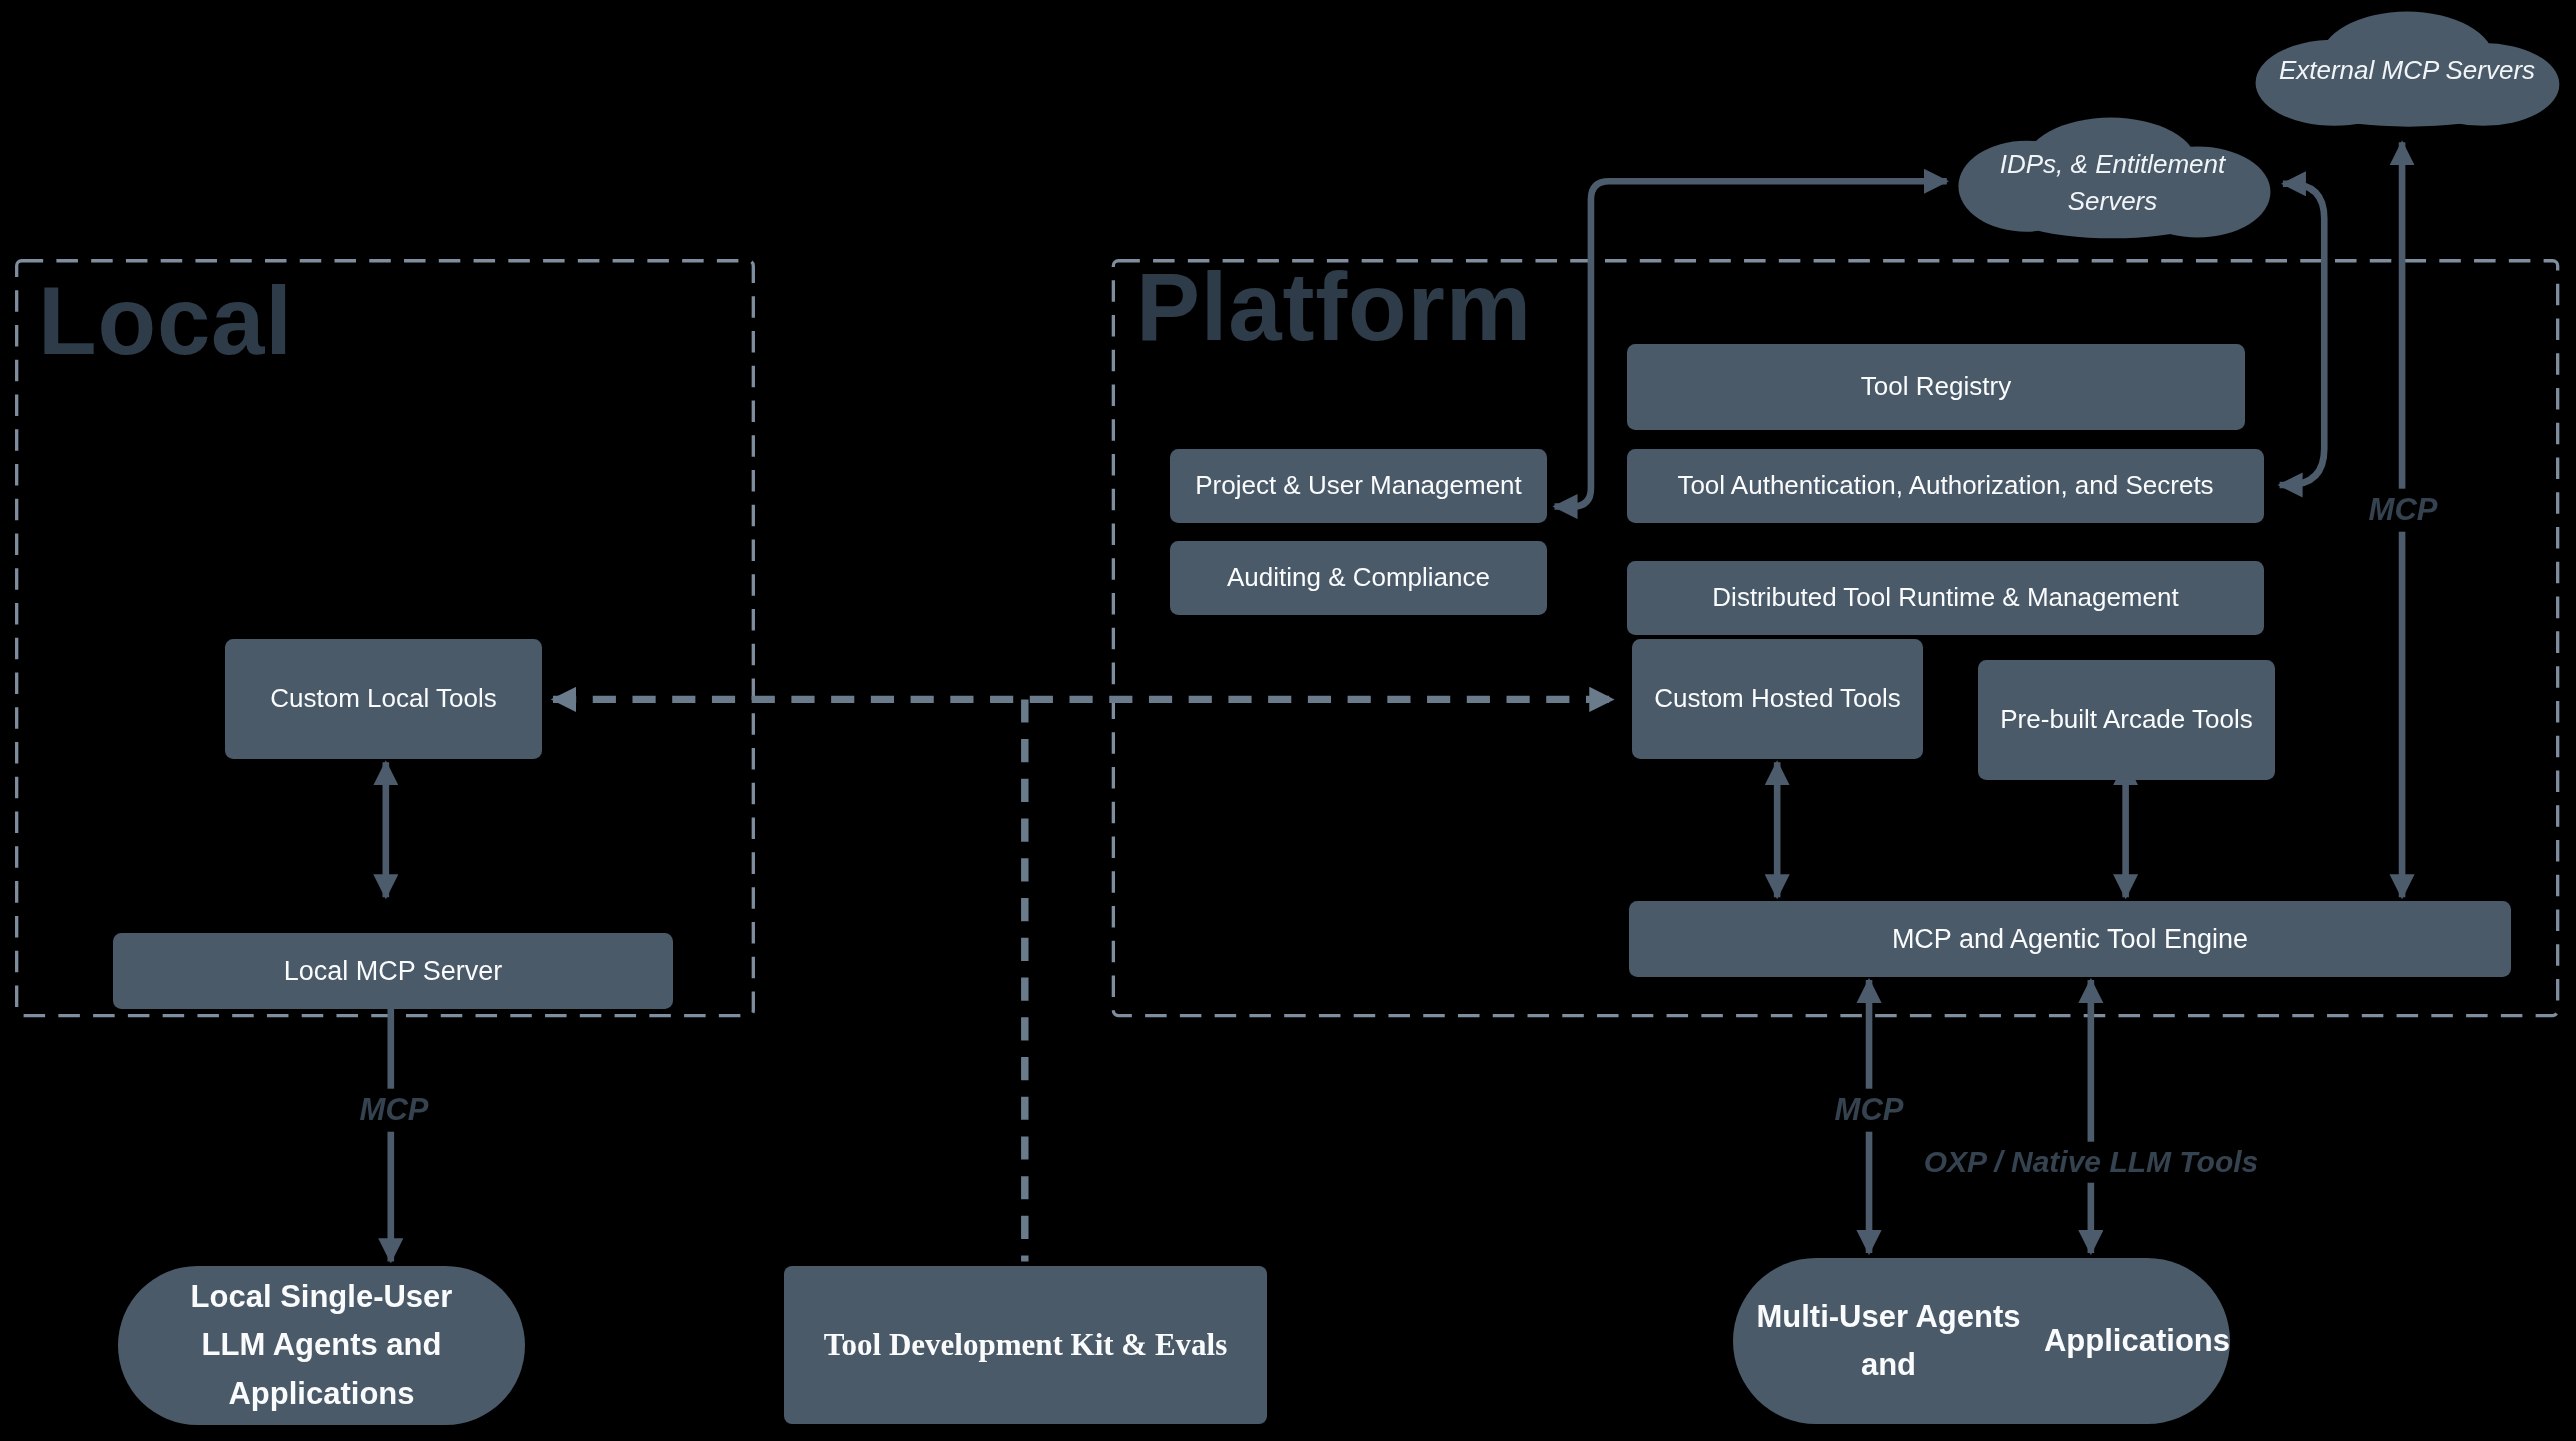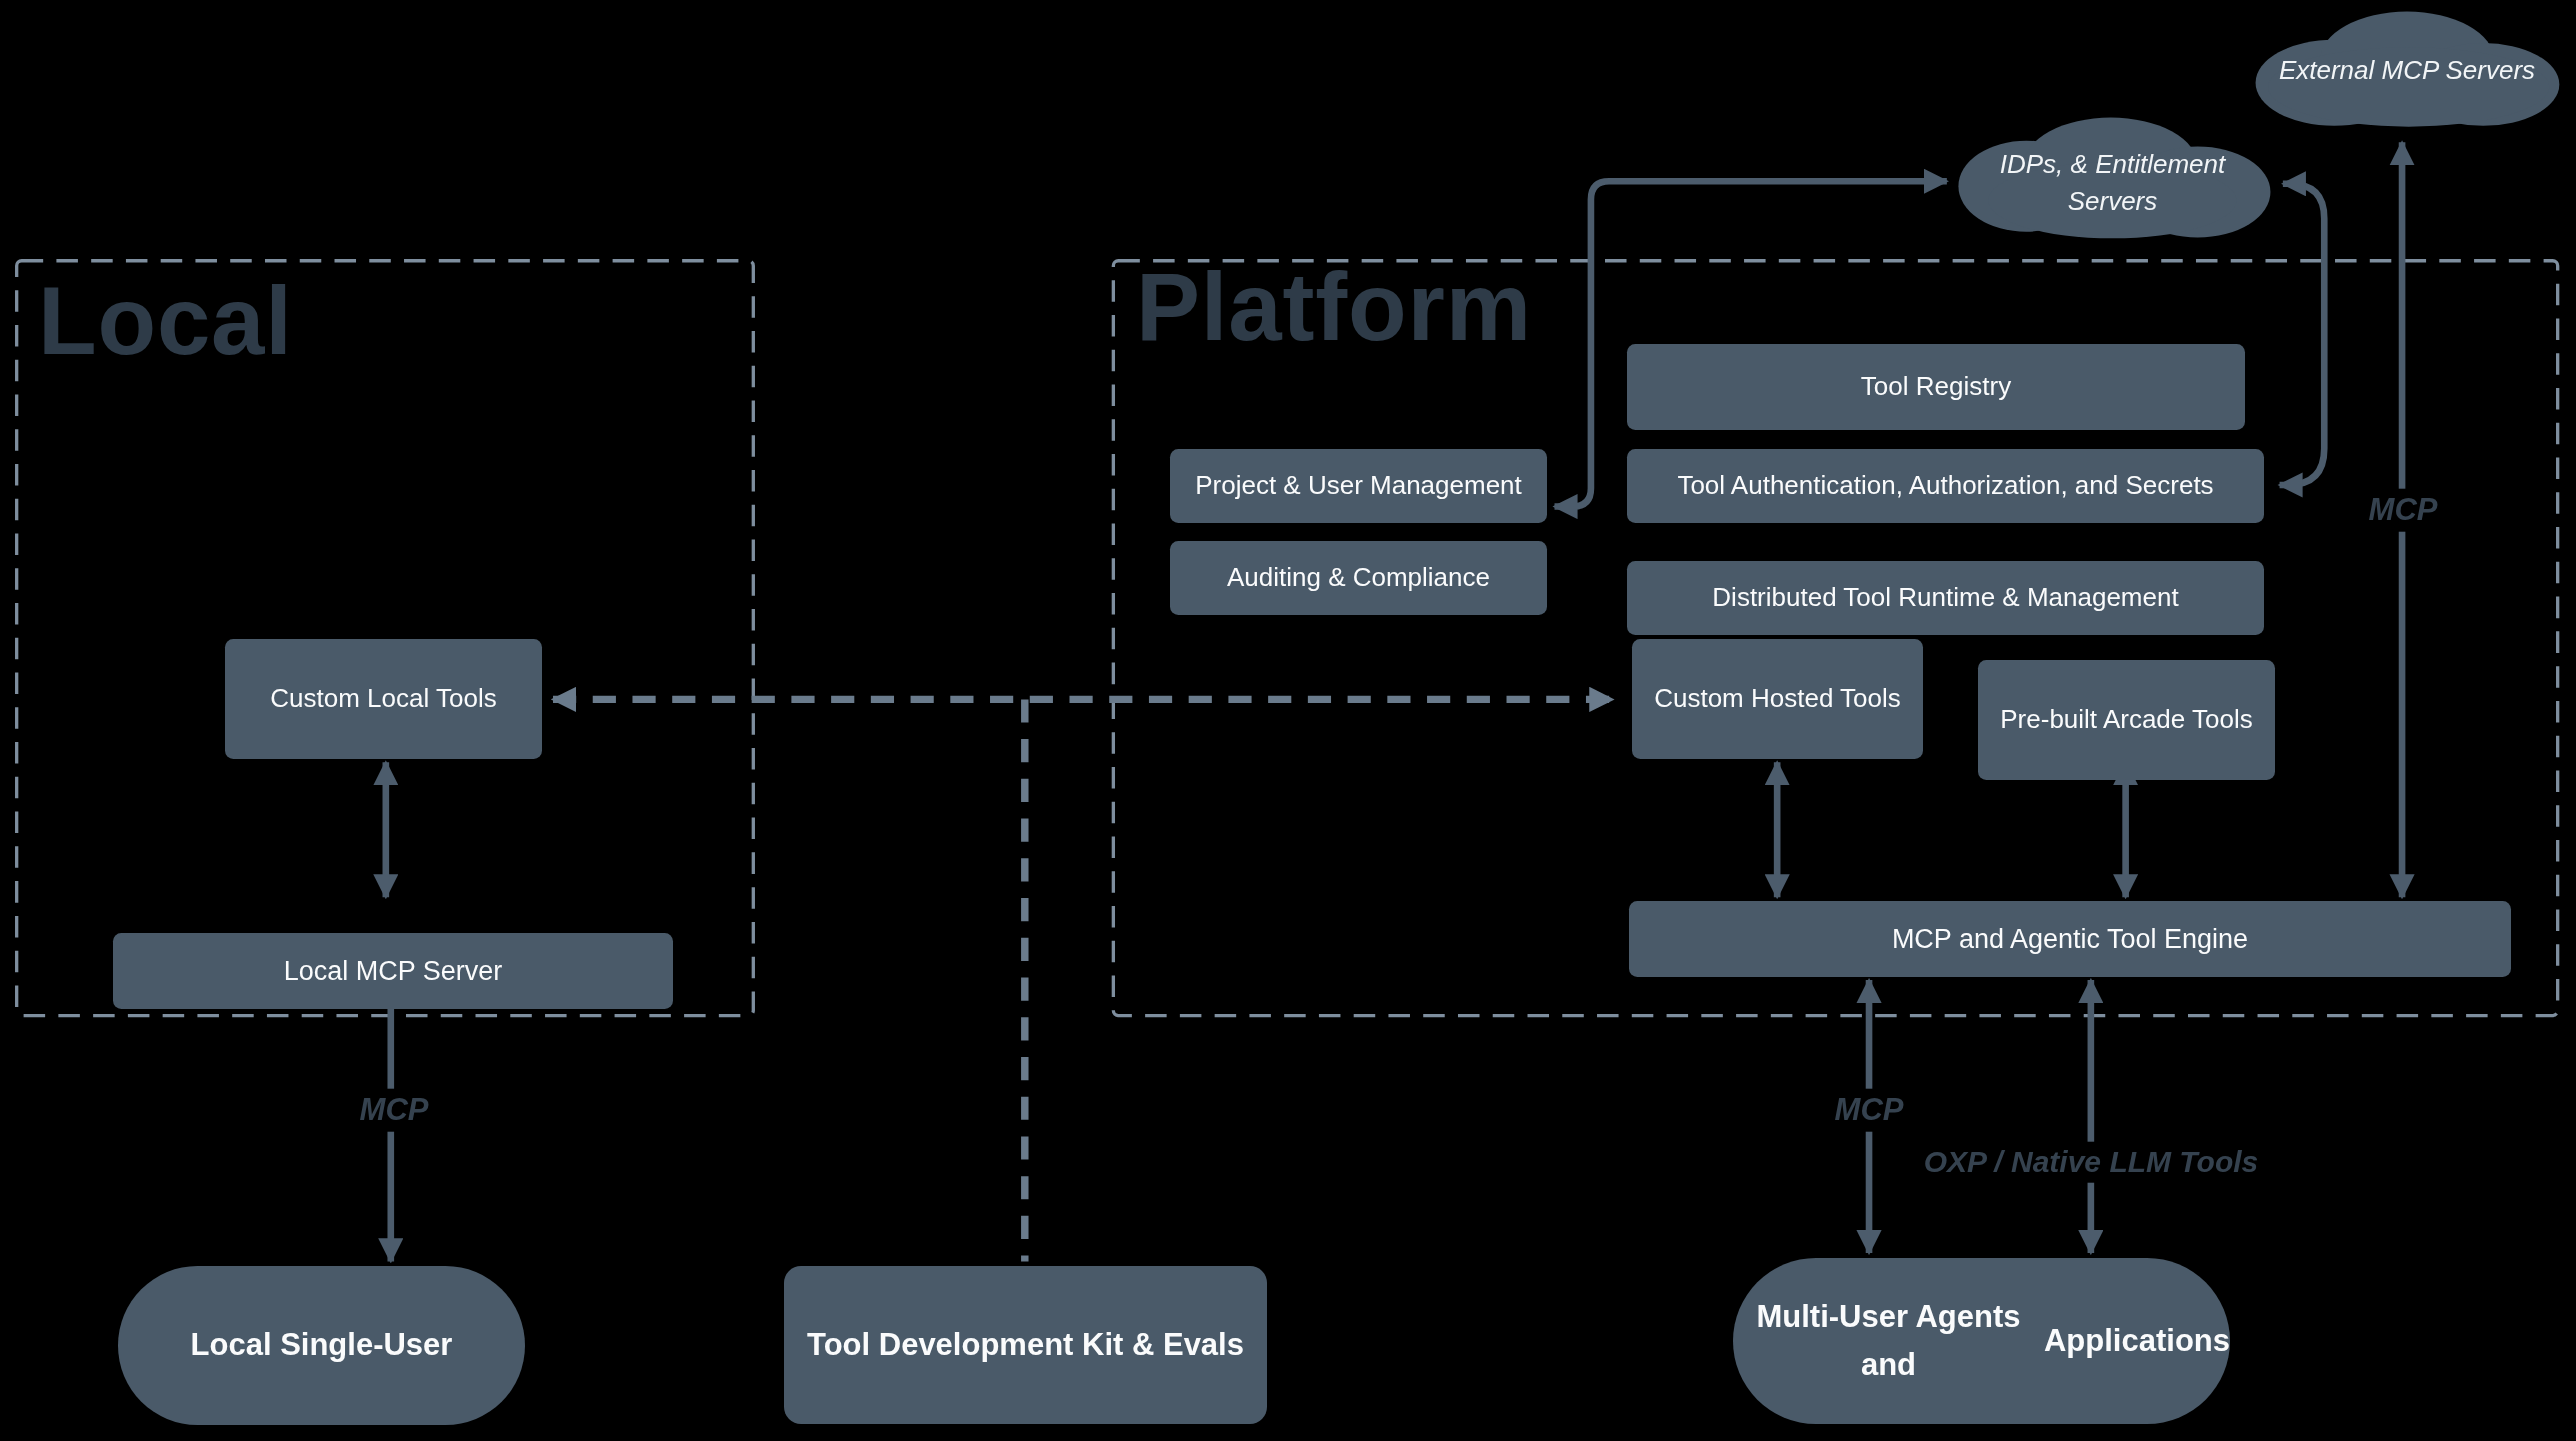--- a/index.html
+++ b/index.html
@@ -81,22 +81,23 @@
   <div class="node" style="left:1627px;top:541px;width:637px;height:74px;margin-top:20px;">Distributed Tool Runtime &amp; Management</div>
   <div class="node" style="left:1632px;top:639px;width:291px;height:120px;">Custom Hosted Tools</div>
   <div class="node" style="left:1978px;top:639px;width:297px;height:120px;margin-top:21px;">Pre-built Arcade Tools</div>
   <div class="node big" style="left:1629px;top:901px;width:882px;height:76px;">MCP and Agentic Tool Engine</div>
 
   <div class="node" style="left:225px;top:639px;width:317px;height:120px;">Custom Local Tools</div>
   <div class="node big" style="left:113px;top:901px;width:560px;height:76px;margin-top:32px;">Local MCP Server</div>
 
   <div class="node bold pill" style="left:118px;top:1266px;width:407px;height:159px;flex-direction:column;">
     <span>Local Single-User</span>
+    <span>LLM Agents and Applications</span>
   </div>
-  <div class="node bold" style="left:784px;top:1266px;width:483px;height:158px;border-radius:17px;">Tool Development Kit &amp; Evals</div>
+  <div class="node bold" style="left:784px;top:1266px;width:483px;height:158px;border-radius:8px;font-family:Liberation Serif, serif;">Tool Development Kit &amp; Evals</div>
   <div class="node bold pill" style="left:1733px;top:1258px;width:497px;height:166px;flex-direction:row;">
     <span>Multi-User Agents and</span>
     <span>Applications</span>
   </div>
 
   <div class="chip" style="left:394px;top:1110px;">MCP</div>
   <div class="chip" style="left:1869px;top:1110px;">MCP</div>
   <div class="chip" style="left:2403px;top:510px;">MCP</div>
   <div class="chip small" style="left:2091px;top:1162px;">OXP / Native LLM Tools</div>
 

